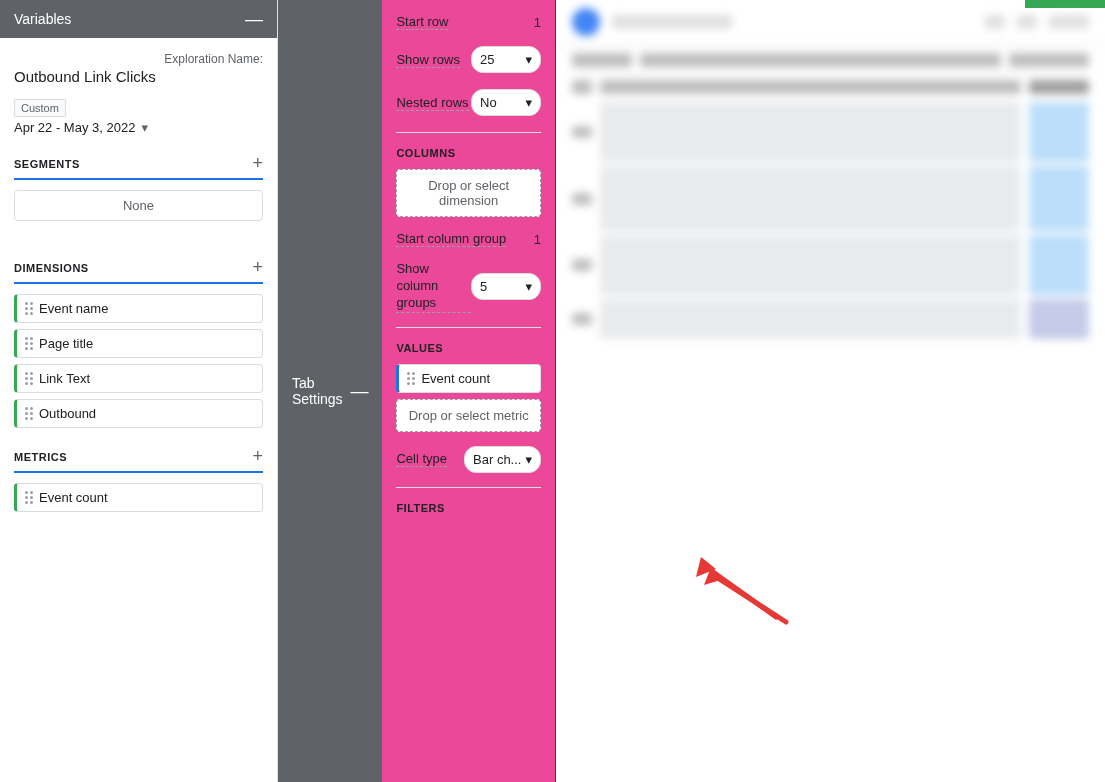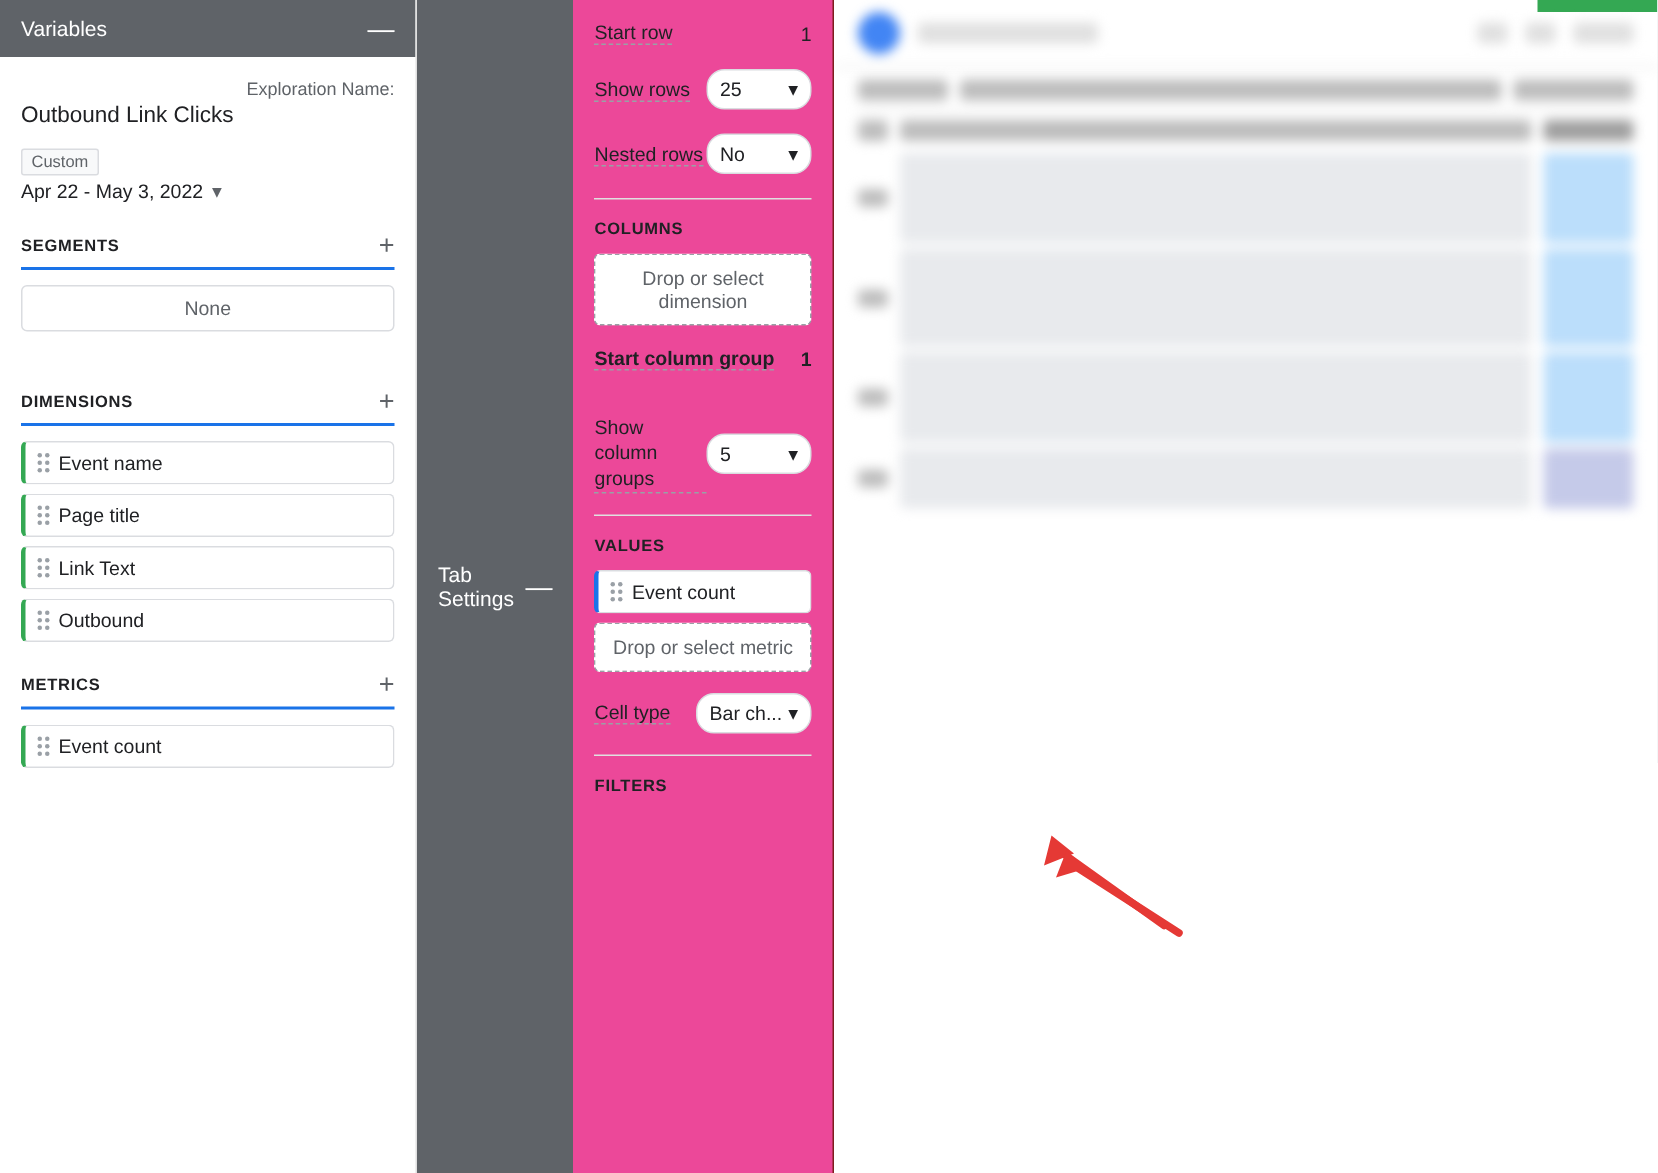--- a/index.html
+++ b/index.html
@@ -221,22 +221,21 @@
       color: #5f6368;
       cursor: pointer;
       font-size: 13px;
       margin-bottom: 14px;
     }
 
     .start-column-group-row {
       display: flex;
       align-items: center;
       justify-content: space-between;
-      margin-bottom: 30px;
-      font-weight: bold;
+      margin-bottom: 14px;
     }
 
     .show-column-groups-row {
       display: flex;
       align-items: center;
       justify-content: center;
       margin-bottom: 14px;
     }
 
     .show-column-groups-label {

